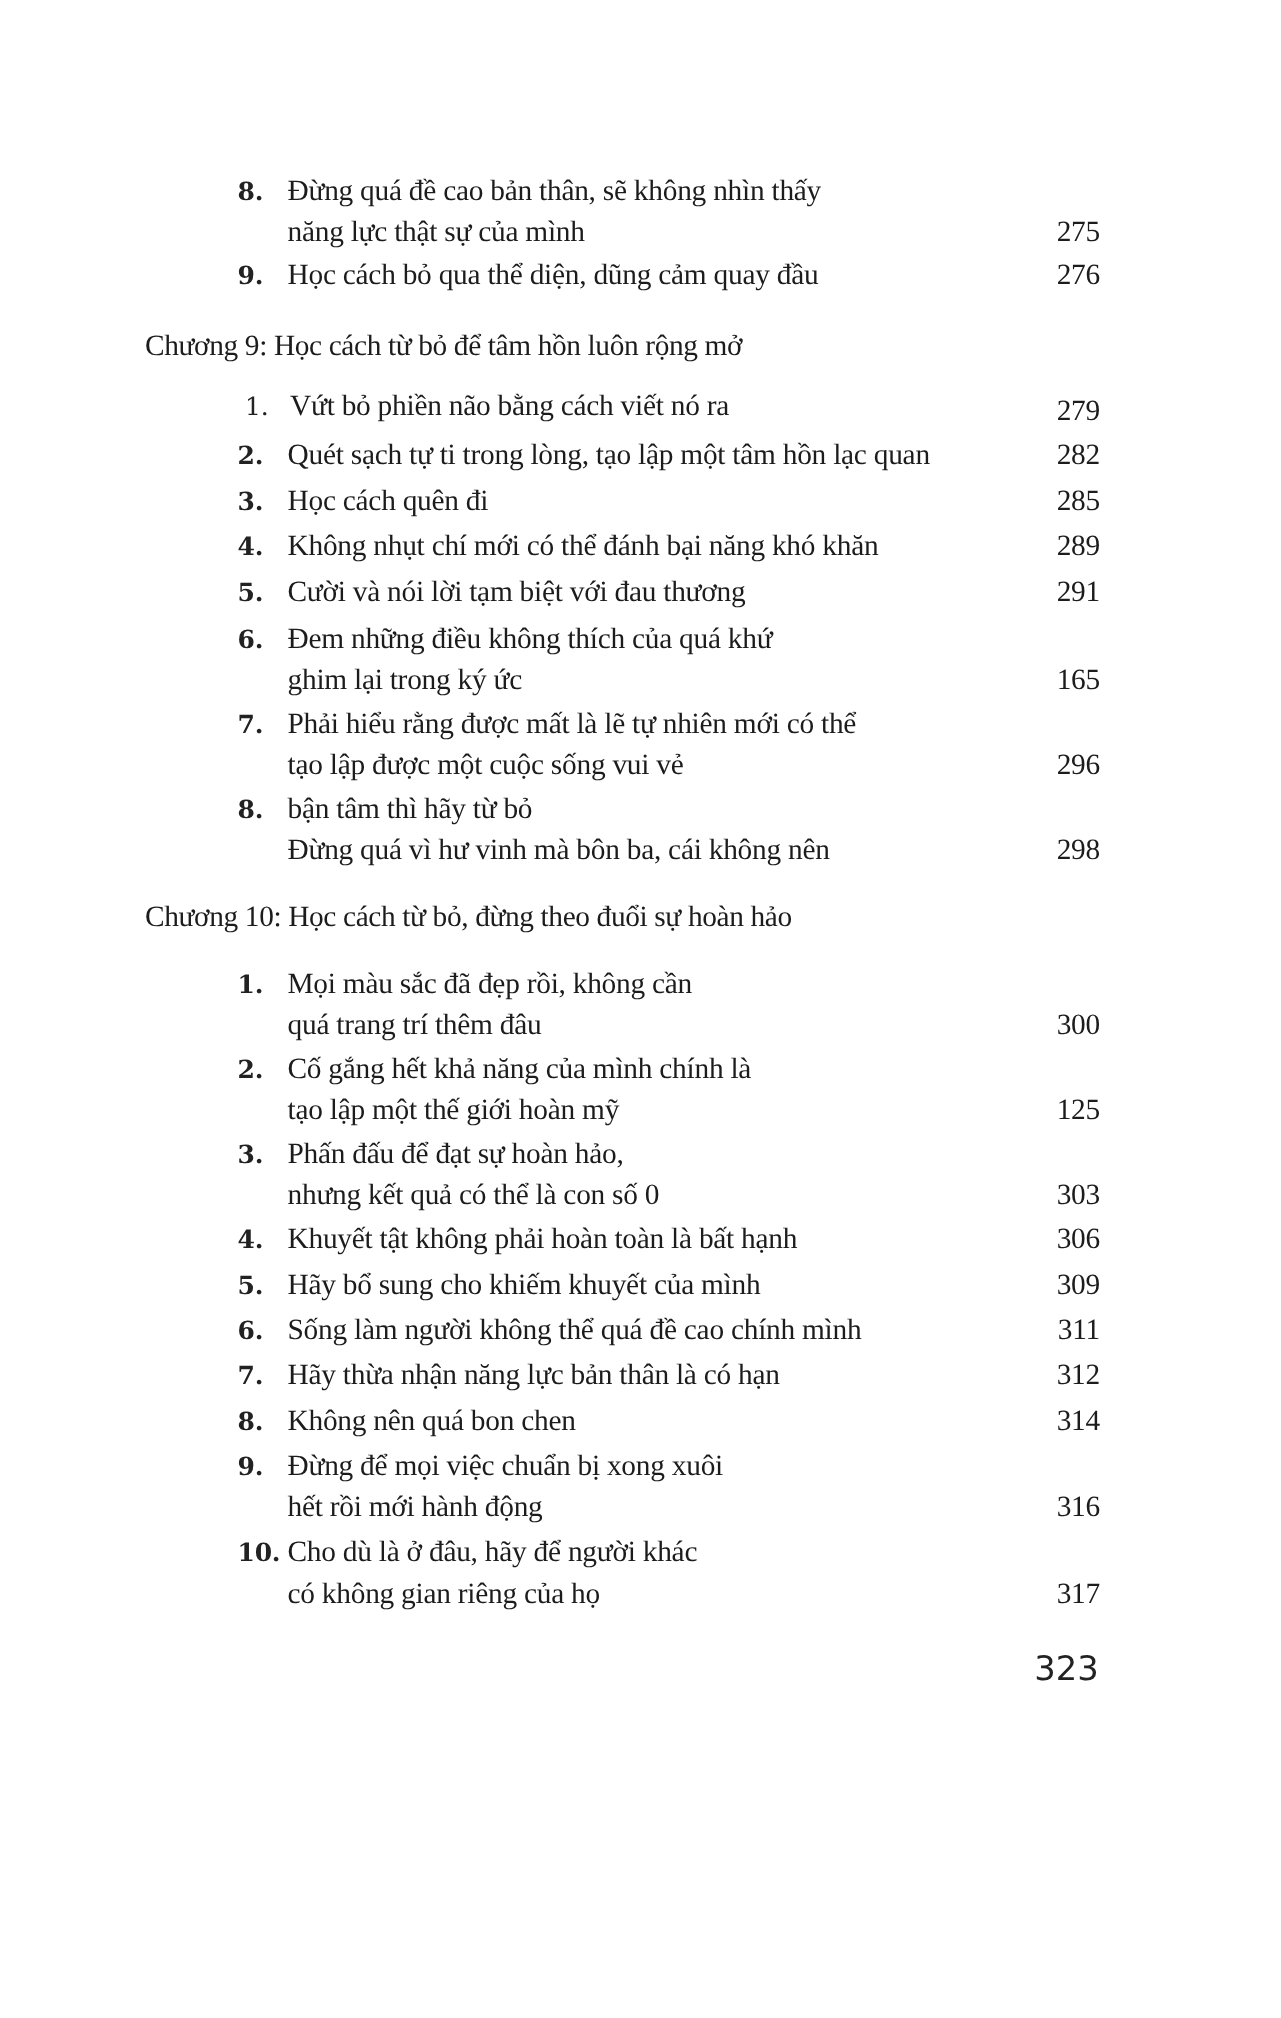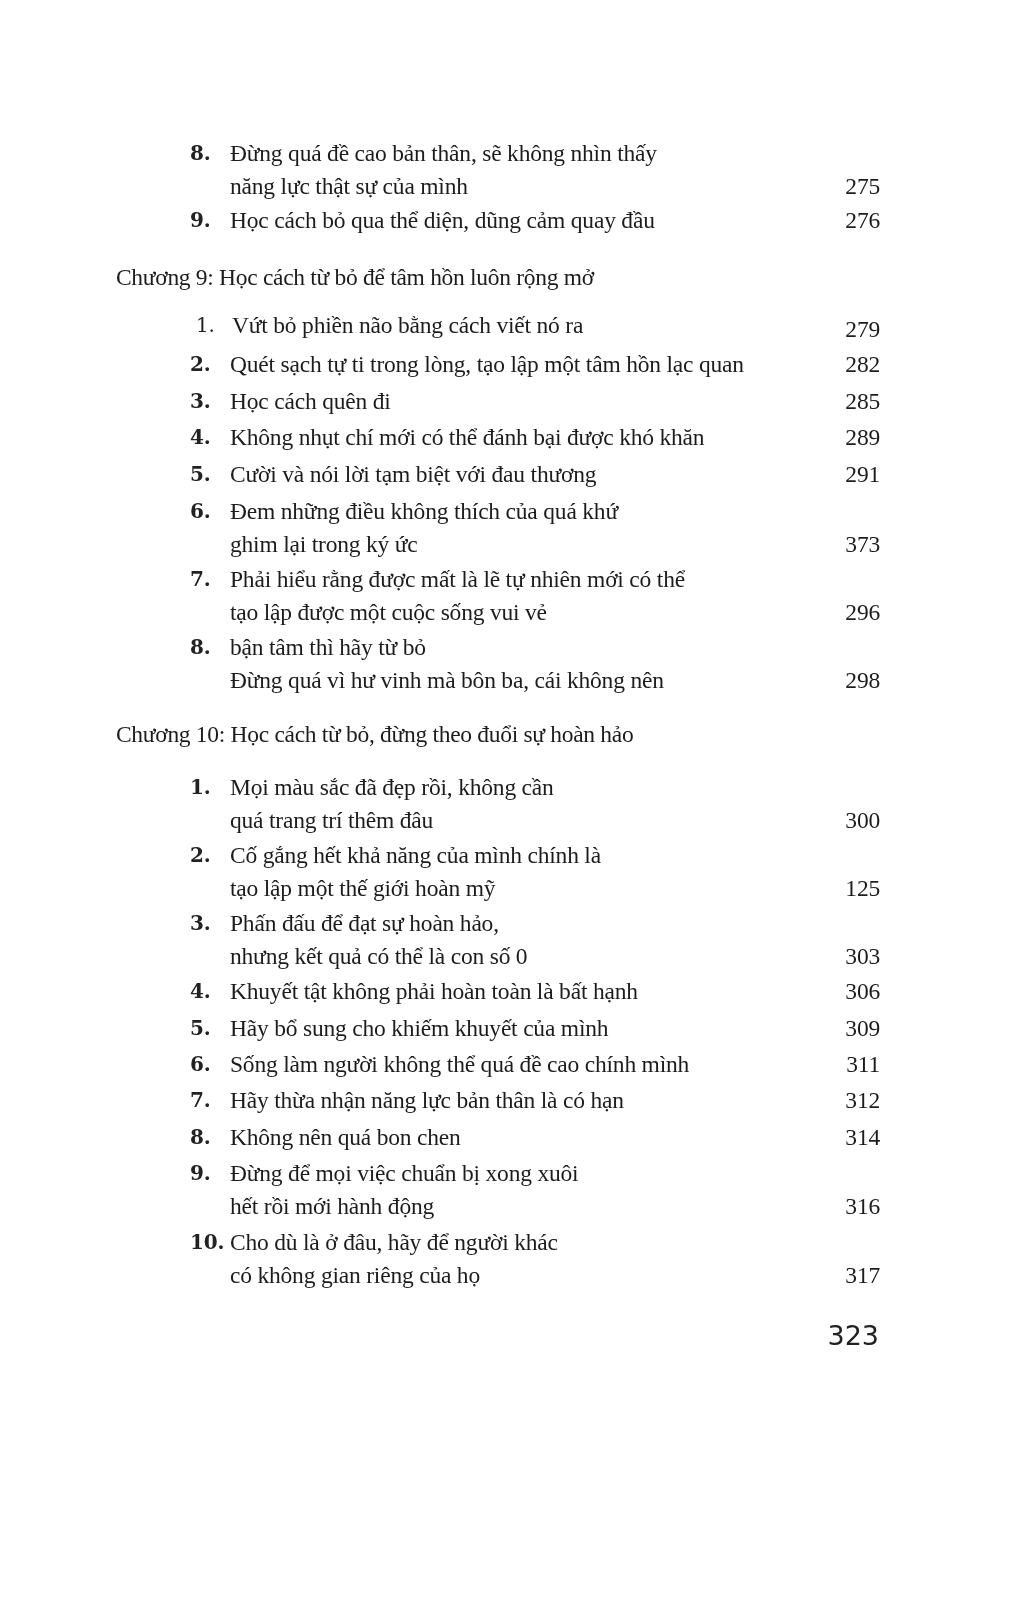--- a/index.html
+++ b/index.html
@@ -117,38 +117,38 @@
   <div class="entry" style="top:385px">
     <span class="num">3.</span>
     <span class="text">
       <span class="line">Học cách quên đi</span>
     </span>
     <span class="page-num">285</span>
   </div>
   <div class="entry" style="top:421px">
     <span class="num">4.</span>
     <span class="text">
-      <span class="line">Không nhụt chí mới có thể đánh bại được khó khăn</span>
+      <span class="line">Không nhụt chí mới có thể đánh bại năng khó khăn</span>
     </span>
     <span class="page-num">289</span>
   </div>
   <div class="entry" style="top:458px">
     <span class="num">5.</span>
     <span class="text">
       <span class="line">Cười và nói lời tạm biệt với đau thương</span>
     </span>
     <span class="page-num">291</span>
   </div>
   <div class="entry" style="top:495px">
     <span class="num">6.</span>
     <span class="text">
       <span class="line">Đem những điều không thích của quá khứ</span>
       <span class="line">ghim lại trong ký ức</span>
     </span>
-    <span class="page-num">373</span>
+    <span class="page-num">165</span>
   </div>
   <div class="entry" style="top:563px">
     <span class="num">7.</span>
     <span class="text">
       <span class="line">Phải hiểu rằng được mất là lẽ tự nhiên mới có thể</span>
       <span class="line">tạo lập được một cuộc sống vui vẻ</span>
     </span>
     <span class="page-num">296</span>
   </div>
   <div class="entry" style="top:631px">

